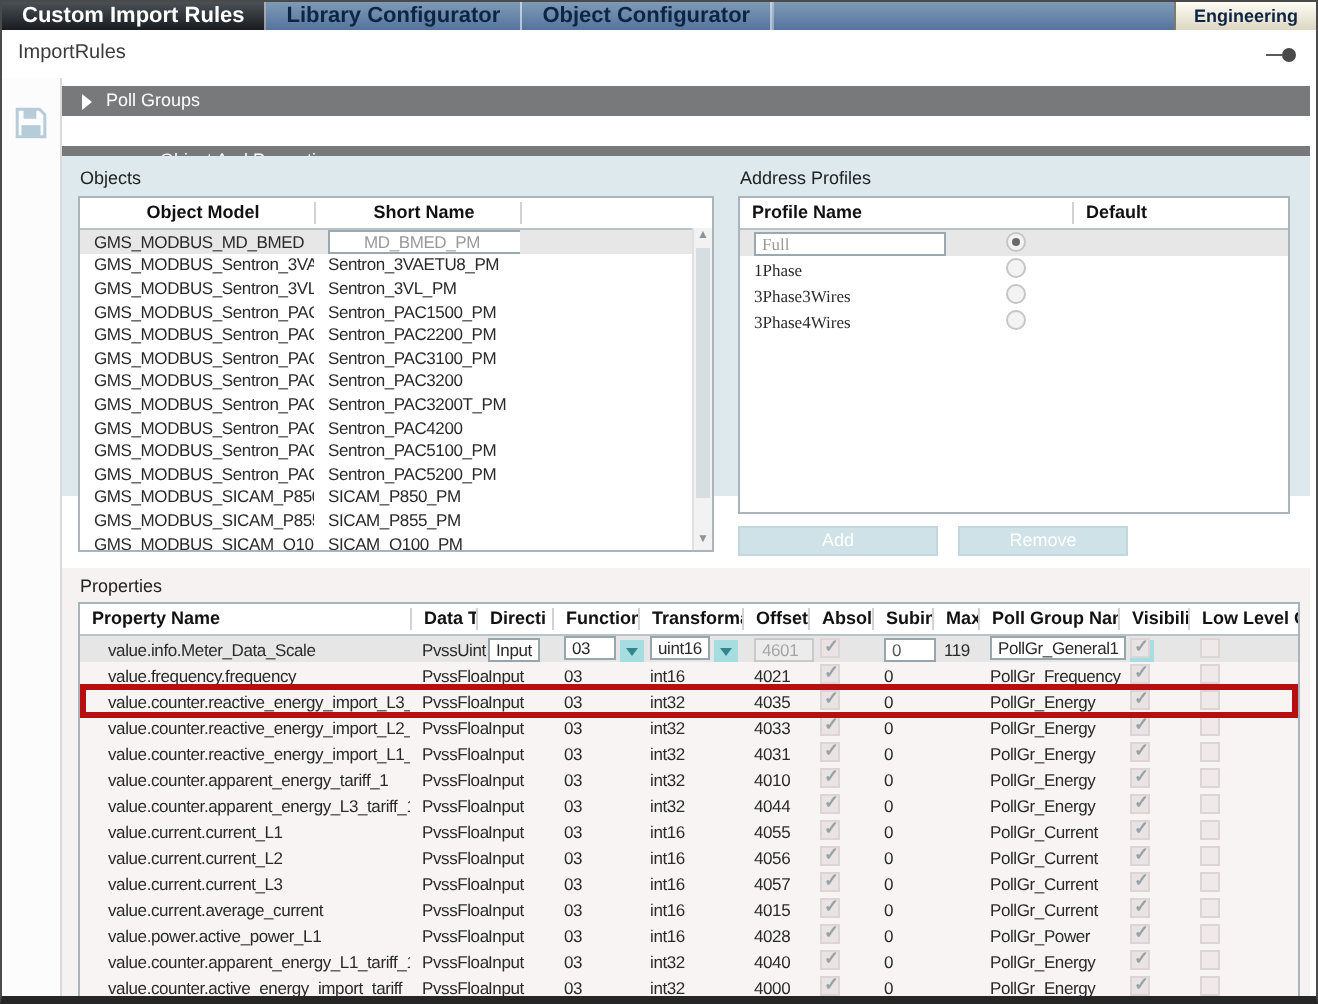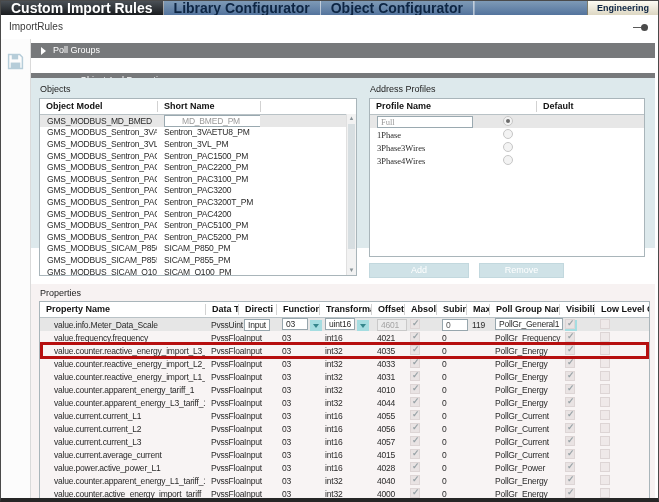--- a/index.html
+++ b/index.html
@@ -1,21 +1,21 @@
 <!DOCTYPE html>
 <html><head>
 <meta charset="utf-8">
 <style>
   html,body{margin:0;padding:0;}
   body{width:659px;height:502px;position:relative;font-family:"Liberation Sans",sans-serif;background:#e9e9e9;overflow:hidden;}
   .window{position:absolute;inset:0;border:1px solid #4a4a4a;border-bottom:4px solid #262626;box-sizing:border-box;background:#fff;overflow:hidden;}
 
   
   .topbar{height:14px;background:linear-gradient(#7e9ab6,#54749d);display:flex;align-items:stretch;}
-  .tab{font-size:14px;font-weight:bold;color:#0d2543;padding:1px 10px 0;line-height:12px;border-right:1px solid rgba(255,255,255,.55);white-space:nowrap;cursor:default;}
+  .tab{font-size:11px;font-weight:bold;color:#0d2543;padding:1px 10px 0;line-height:12px;border-right:1px solid rgba(255,255,255,.55);white-space:nowrap;cursor:default;}
   .tab.active{background:linear-gradient(#4a5056,#191c1f);color:#fff;}
   .tabspacer{flex:1;border-left:1px solid rgba(255,255,255,.35);}
   .mode{background:linear-gradient(#fdfcf4,#ddd7c3);color:#0d2543;font-size:9px;font-weight:bold;padding:1px 9px 0;line-height:12px;border-left:1px solid #7c7c6c;white-space:nowrap;}
 
   
   .crumbrow{height:24px;background:#fff;position:relative;}
   .crumb{position:absolute;left:8px;top:6px;font-size:10px;color:#3a3a3a;}
   .pin{position:absolute;right:10px;top:9px;width:15px;height:7px;}
   .pin::before{content:"";position:absolute;left:0;top:3px;width:8px;height:1px;background:#5a5a5a;}
   .pin::after{content:"";position:absolute;right:0;top:0;width:7px;height:7px;border-radius:50%;background:#4a4a4a;}
@@ -37,21 +37,21 @@
   .panel-label{font-size:9px;color:#222;margin:0 0 4px 1px;}
 
   .dtable{background:#fff;border:1px solid #a9b5ba;box-sizing:border-box;position:relative;overflow:hidden;}
   .thead{display:grid;height:15px;align-items:center;font-size:9px;font-weight:bold;color:#111;border-bottom:1px solid #b9c2c6;background:#fff;}
   .thead .th{padding-left:6px;border-left:1px solid #d2d2d2;height:11px;line-height:11px;overflow:hidden;white-space:nowrap;}
   .thead .th:first-child{border-left:none;}
 
   
   #objects-panel{position:absolute;left:8px;top:6px;width:320px;}
   #objects-table{width:318px;height:178px;}
-  .ogrid{grid-template-columns:117px 103px 1fr;}
+  .ogrid{grid-template-columns:117px 103px 1fr;text-align:center;}
   .orow{display:grid;grid-template-columns:117px 103px 1fr;height:11.6px;align-items:center;font-size:8.5px;color:#2a2a2a;letter-spacing:-0.2px;}
   .orow .c{padding-left:7px;overflow:hidden;white-space:nowrap;}
   .orow.selected{background:#e7e7e7;}
   .shortbox{display:inline-block;}
   .orow.selected .shortbox{border:1px solid #9aa9b0;background:#fff;color:#9a9a9a;padding:0 17px;min-width:78px;height:10px;line-height:10px;}
   .scroll{position:absolute;right:0;top:15px;bottom:0;width:9px;background:#f2f2f2;border-left:1px solid #e0e0e0;}
   .sb-up,.sb-down{position:absolute;left:0;width:9px;height:9px;font-size:6px;color:#8a9499;text-align:center;line-height:9px;}
   .sb-up{top:0;} .sb-down{bottom:0;}
   .sb-thumb{position:absolute;left:1px;right:1px;top:10px;bottom:26px;background:#d7dee1;}
 

